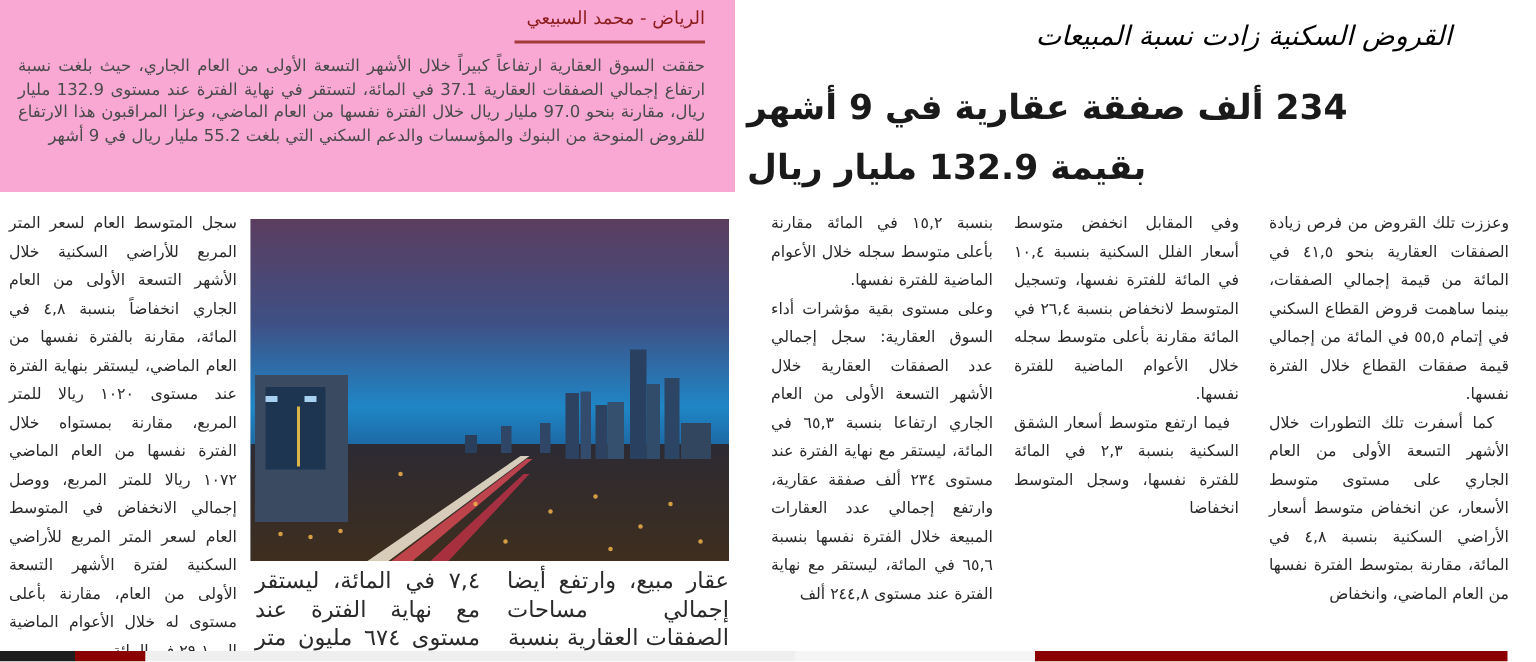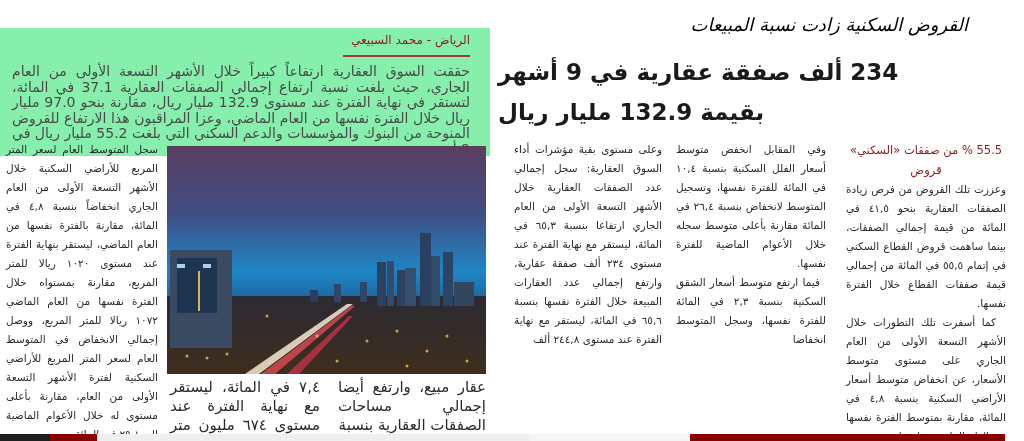--- a/index.html
+++ b/index.html
@@ -1,34 +1,33 @@
 <!DOCTYPE html>
 <html><head>
 <meta charset="utf-8">
 <style>
   * { box-sizing: border-box; margin: 0; padding: 0; }
   html, body { width: 1024px; height: 441px; overflow: hidden; background: #ffffff; }
   body { position: relative; font-family: "DejaVu Sans", sans-serif; color: #2a2a2a; direction: rtl; }
 
   .lead-box {
     position: absolute; left: 0; top: 0; width: 490px; height: 128px;
-    background: #86efac;
-    margin-top: 28px;
+    background: #f9a8d4;
   }
   .byline {
     position: absolute; right: 20px; top: 5px;
     font-size: 12px; color: #8b1a1a; text-align: right;
   }
   .byline-rule {
     position: absolute; right: 20px; top: 27px; width: 127px; height: 2px;
     background: #a33a3a;
   }
   .lead-text {
     position: absolute; right: 20px; left: 12px; top: 36px;
-    font-size: 14px; line-height: 15.5px; color: #4a4a4a; text-align: justify;
+    font-size: 11px; line-height: 15.5px; color: #4a4a4a; text-align: justify;
   }
 
   .kicker {
     position: absolute; right: 56px; top: 14px;
     font-size: 18px; color: #000000; font-weight: normal; font-style: italic;
   }
   .headline {
     position: absolute; right: 56px; top: 52px; width: 470px;
     font-size: 23px; line-height: 40px; font-weight: bold; color: #1a1a1a; text-align: left;
   }
@@ -68,31 +67,31 @@
 <div class="lead-box">
   <div class="byline">الرياض - محمد السبيعي</div>
   <div class="byline-rule"></div>
   <div class="lead-text">حققت السوق العقارية ارتفاعاً كبيراً خلال الأشهر التسعة الأولى من العام الجاري، حيث بلغت نسبة ارتفاع إجمالي الصفقات العقارية 37.1 في المائة، لتستقر في نهاية الفترة عند مستوى 132.9 مليار ريال، مقارنة بنحو 97.0 مليار ريال خلال الفترة نفسها من العام الماضي، وعزا المراقبون هذا الارتفاع للقروض المنوحة من البنوك والمؤسسات والدعم السكني التي بلغت 55.2 مليار ريال في 9 أشهر</div>
 </div>
 
 <div class="kicker">القروض السكنية زادت نسبة المبيعات</div>
 <div class="headline">234 ألف صفقة عقارية في 9 أشهر بقيمة 132.9 مليار ريال</div>
 
 <div class="col col1">
-  <div class="subhead">55.5 % من صفقات «السكني» قروض</div>
   <p>وعززت تلك القروض من فرص زيادة الصفقات العقارية بنحو ٤١,٥ في المائة من قيمة إجمالي الصفقات، بينما ساهمت قروض القطاع السكني في إتمام ٥٥,٥ في المائة من إجمالي قيمة صفقات القطاع خلال الفترة نفسها.</p>
   <p style="text-indent:10px">كما أسفرت تلك التطورات خلال الأشهر التسعة الأولى من العام الجاري على مستوى متوسط الأسعار، عن انخفاض متوسط أسعار الأراضي السكنية بنسبة ٤,٨ في المائة، مقارنة بمتوسط الفترة نفسها من العام الماضي، وانخفاض</p>
 </div>
 
 <div class="col col2">
   <p>وفي المقابل انخفض متوسط أسعار الفلل السكنية بنسبة ١٠,٤ في المائة للفترة نفسها، وتسجيل المتوسط لانخفاض بنسبة ٢٦,٤ في المائة مقارنة بأعلى متوسط سجله خلال الأعوام الماضية للفترة نفسها.</p>
   <p style="text-indent:6px">فيما ارتفع متوسط أسعار الشقق السكنية بنسبة ٢,٣ في المائة للفترة نفسها، وسجل المتوسط انخفاضا</p>
 </div>
 
 <div class="col col3">
+  <p>بنسبة ١٥,٢ في المائة مقارنة بأعلى متوسط سجله خلال الأعوام الماضية للفترة نفسها.</p>
   <p>وعلى مستوى بقية مؤشرات أداء السوق العقارية: سجل إجمالي عدد الصفقات العقارية خلال الأشهر التسعة الأولى من العام الجاري ارتفاعا بنسبة ٦٥,٣ في المائة، ليستقر مع نهاية الفترة عند مستوى ٢٣٤ ألف صفقة عقارية، وارتفع إجمالي عدد العقارات المبيعة خلال الفترة نفسها بنسبة ٦٥,٦ في المائة، ليستقر مع نهاية الفترة عند مستوى ٢٤٤,٨ ألف</p>
 </div>
 
 <div class="photo">
   <svg viewBox="0 0 319 228" preserveAspectRatio="none">
     <defs>
       <linearGradient id="sky" x1="0" y1="0" x2="0" y2="1">
         <stop offset="0" stop-color="#5b3d5f"></stop>
         <stop offset="0.3" stop-color="#3f4f84"></stop>
         <stop offset="0.55" stop-color="#1f86c6"></stop>

